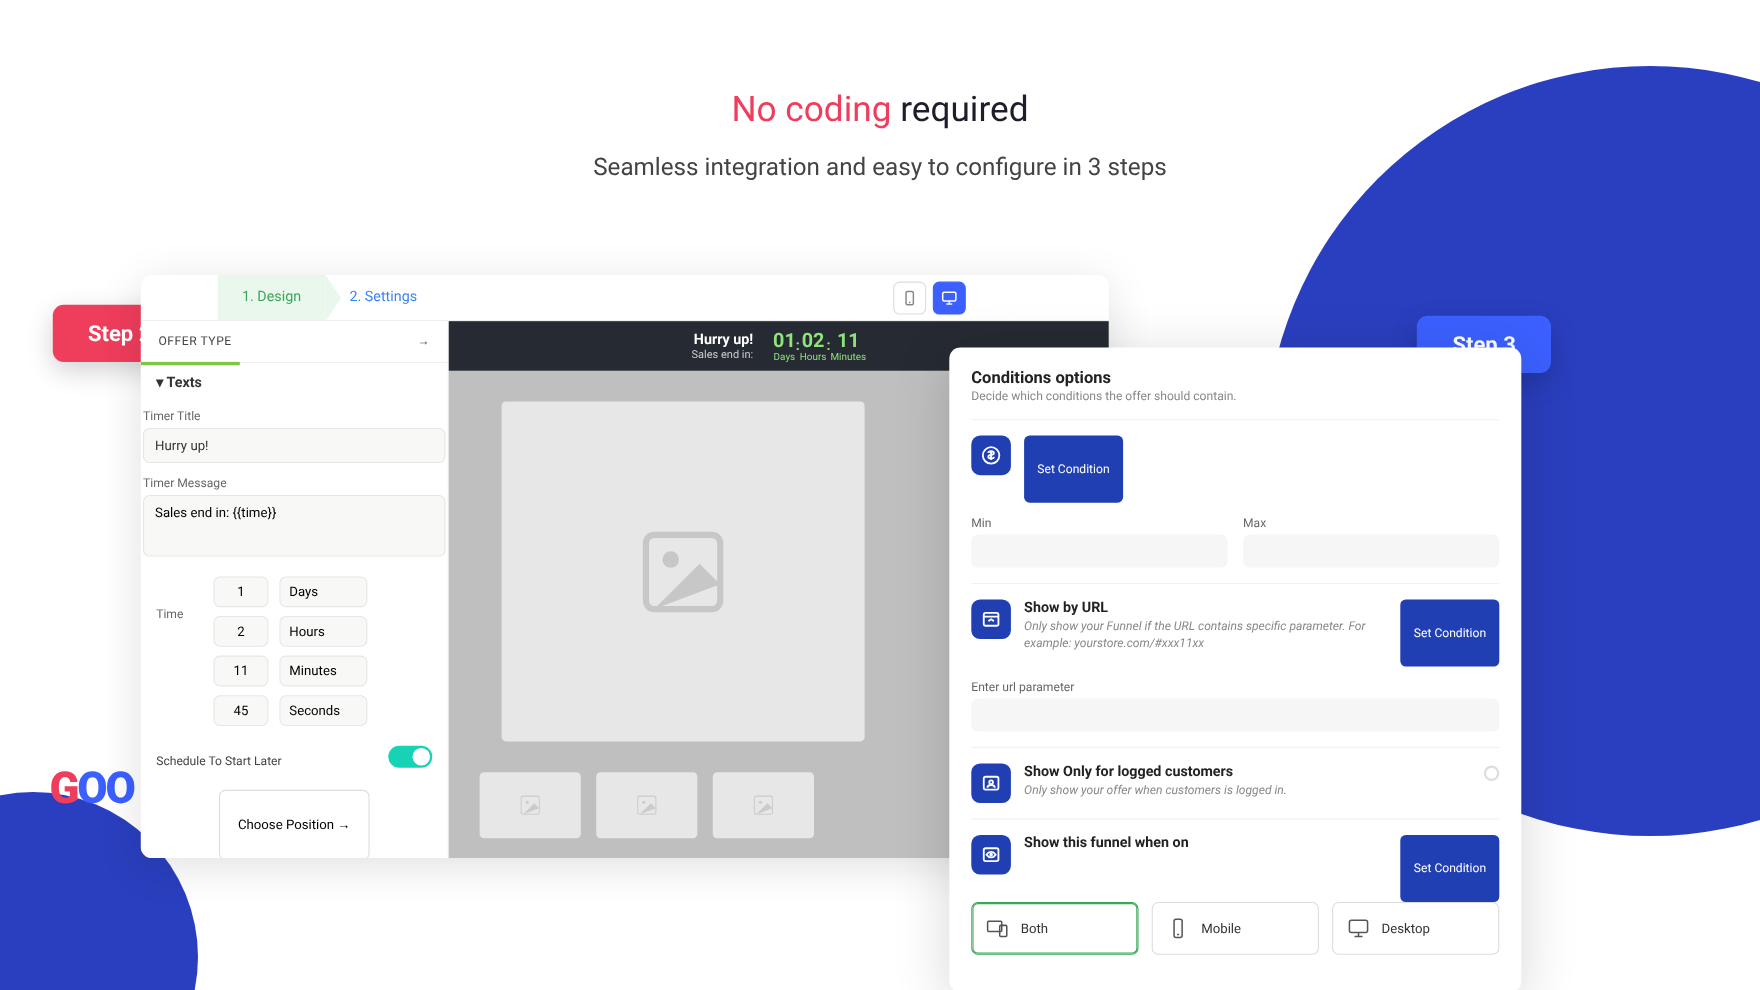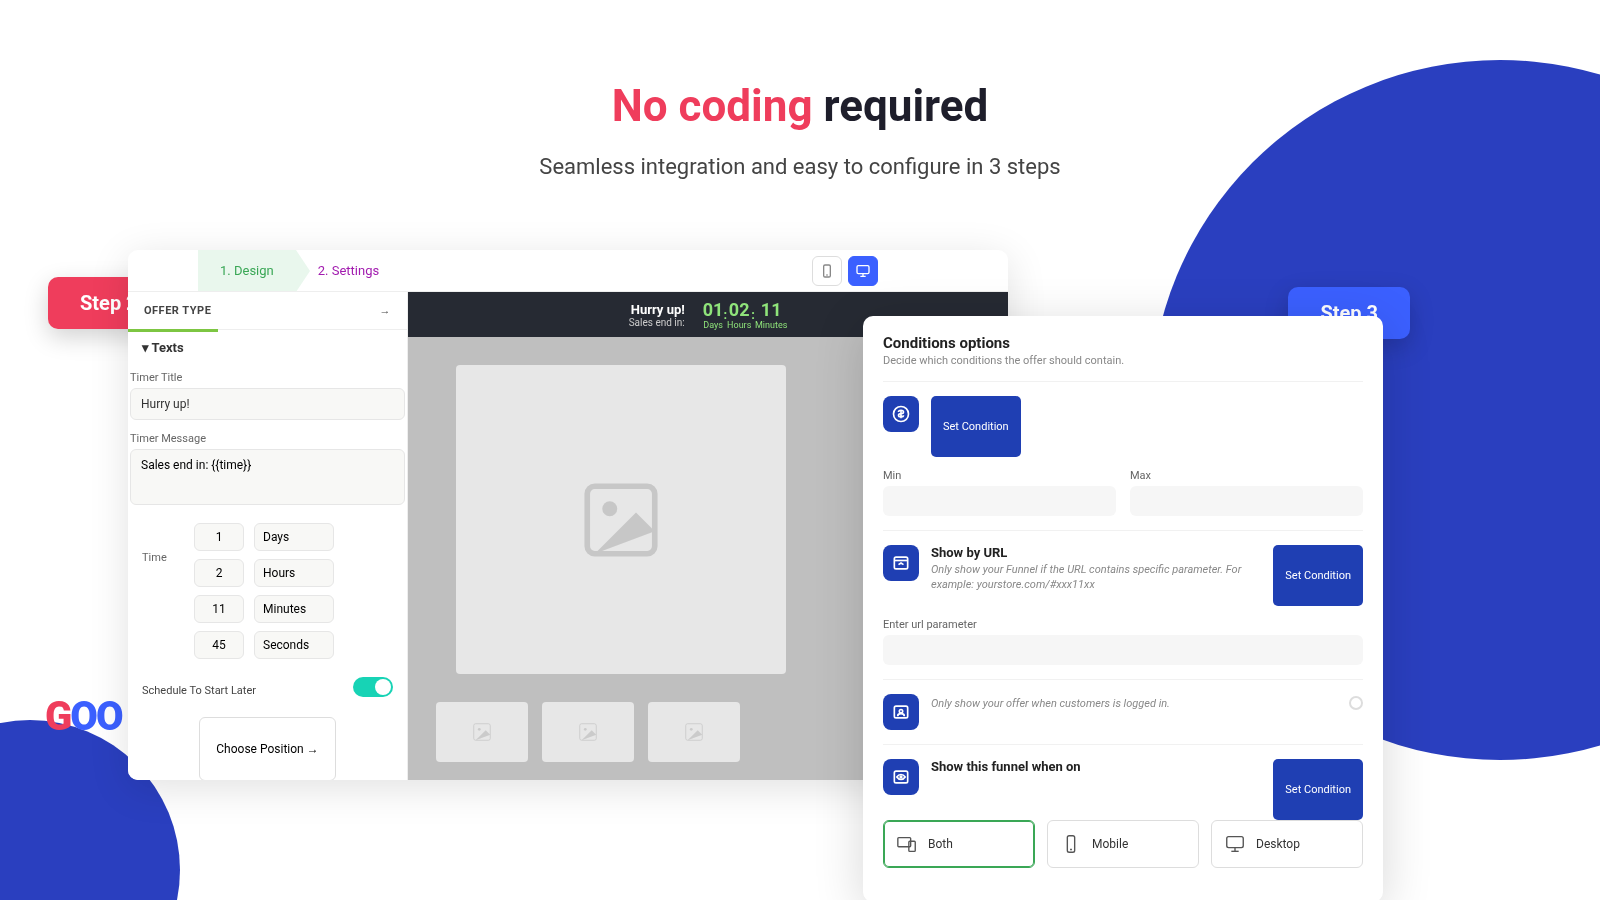--- a/index.html
+++ b/index.html
@@ -1,44 +1,44 @@
 <!DOCTYPE html>
 <html><head>
 <meta charset="utf-8">
 <style>
 *{box-sizing:border-box;margin:0;padding:0;font-family:-apple-system,BlinkMacSystemFont,"Segoe UI",Roboto,sans-serif}
 body{width:1600px;height:900px;background:#fff;position:relative;overflow:hidden}
 .bg-blob-right{position:absolute;right:-250px;top:60px;width:700px;height:700px;border-radius:50%;background:#2a3fbf}
 .bg-blob-left{position:absolute;left:-120px;bottom:-120px;width:300px;height:300px;border-radius:50%;background:#2a3fbf}
 .hero{position:absolute;top:80px;left:0;width:100%;text-align:center}
-.hero-title{font-size:44px;font-weight:700;color:#1e1e2b}
+.hero-title{font-size:32px;font-weight:400;color:#1e1e2b}
 .hero-title .accent{color:#ef3d5c}
 .hero-sub{margin-top:22px;font-size:22px;color:#444}
 .logo{position:absolute;left:45px;bottom:160px;font-size:40px;font-weight:900;letter-spacing:-2px}
 .logo .g{color:#ef3d5c}.logo .o1{color:#3b60ff}.logo .o2{color:#3b60ff}
 
 
 .step-badge{position:absolute;padding:14px 32px;border-radius:10px;color:#fff;font-weight:700;font-size:20px;box-shadow:0 8px 24px rgba(0,0,0,.18)}
 .step2-badge{left:48px;top:277px;background:#ef3d5c}
 .step3-badge{right:190px;top:287px;background:#3b60ff}
 
 
 .panel2{position:absolute;left:128px;top:250px;width:880px;height:530px;background:#fff;border-radius:10px;box-shadow:0 8px 40px rgba(0,0,0,.12);overflow:hidden}
 .tabs{display:flex;align-items:center;height:42px;border-bottom:1px solid #eee;padding-left:70px}
-.tab{padding:0 22px;height:100%;display:flex;align-items:center;font-size:13px;color:#a21caf;position:relative}
+.tab{padding:0 22px;height:100%;display:flex;align-items:center;font-size:13px;color:#3b82f6;position:relative}
 .tab.active{background:#e9f7ed;color:#3aa756}
 .tab.active::after{content:"";position:absolute;right:-14px;top:0;border-left:14px solid #e9f7ed;border-top:21px solid transparent;border-bottom:21px solid transparent}
 .device-toggle{position:absolute;right:130px;top:6px;display:flex;gap:6px}
 .device-btn{width:30px;height:30px;border:1px solid #ddd;border-radius:6px;display:flex;align-items:center;justify-content:center;background:#fff;cursor:pointer}
 .device-btn.active{background:#3b60ff;border-color:#3b60ff;color:#fff}
 .device-btn svg{width:16px;height:16px}
 
 .panel2-body{display:flex;height:calc(100% - 42px)}
 .sidebar{width:280px;border-right:1px solid #eee;background:#fff;display:flex;flex-direction:column}
-.offer-type{display:flex;justify-content:space-between;align-items:flex-start;padding:12px 16px;font-size:11px;font-weight:700;letter-spacing:.5px;color:#444;border-bottom:1px solid #eee;position:relative}
+.offer-type{display:flex;justify-content:space-between;align-items:flex-start;padding:12px 16px;font-size:11px;font-weight:400;letter-spacing:.5px;color:#444;border-bottom:1px solid #eee;position:relative}
 .offer-type::before{content:"";position:absolute;left:0;bottom:-3px;height:3px;width:90px;background:#7dc642}
 .section-head{padding:10px 14px;font-size:13px;font-weight:700;color:#333}
 .field{padding:6px 2px}
 .field-label{font-size:11px;color:#666;margin-bottom:4px}
 .field-input{width:100%;border:1px solid #e6e6e6;border-radius:6px;padding:8px 10px;font-size:12px;background:#f8f8f6;color:#333}
 .field-textarea{width:100%;height:56px;border:1px solid #e6e6e6;border-radius:6px;padding:8px 10px;font-size:12px;background:#f8f8f6;resize:none;position:relative}
 .time-grid{padding:8px 14px;display:flex;gap:12px;align-items:flex-start}
 .time-label{font-size:11px;color:#666;margin-top:28px;width:40px}
 .time-rows{display:flex;flex-direction:column;gap:8px}
 .time-row{display:flex;gap:10px}
@@ -273,20 +273,21 @@
   <div class="cond">
     <div class="cond-head">
       <div class="cond-icon">
           <svg viewBox="0 0 24 24" stroke-width="2">
             <rect x="4" y="5" width="16" height="14" rx="2"></rect>
             <circle cx="12" cy="11" r="2"></circle>
             <path d="M8 17c0-2 2-3 4-3s4 1 4 3"></path>
           </svg>
         </div>
       <div class="cond-texts">
+        <div class="cond-title">Show Only for logged customers</div>
         <div class="cond-desc">Only show your offer when customers is logged in.</div>
       </div>
       <div class="radio-dot"></div>
     </div>
   </div>
 
   <div class="cond">
     <div class="cond-head">
       <div class="cond-icon">
           <svg viewBox="0 0 24 24" stroke-width="2">

